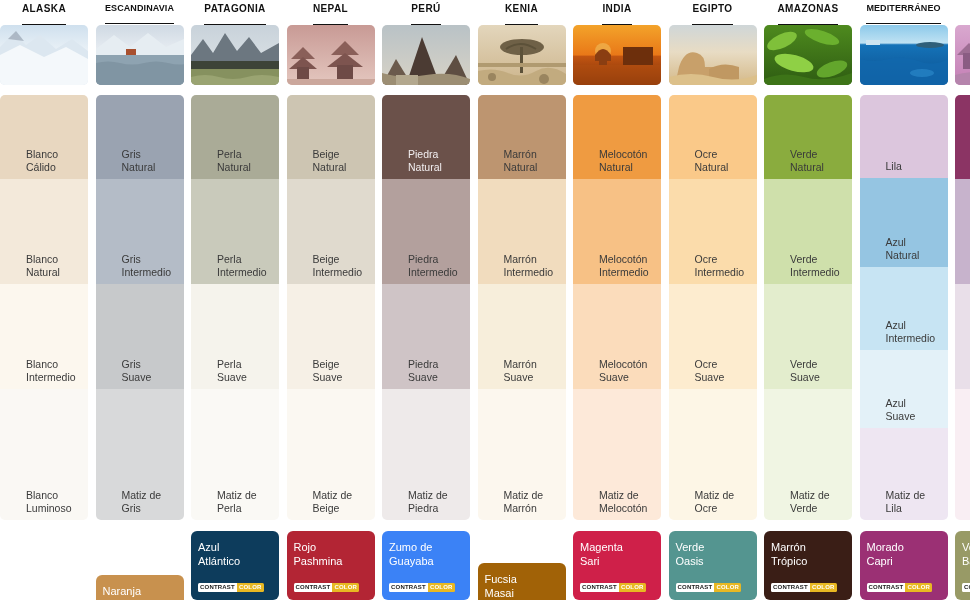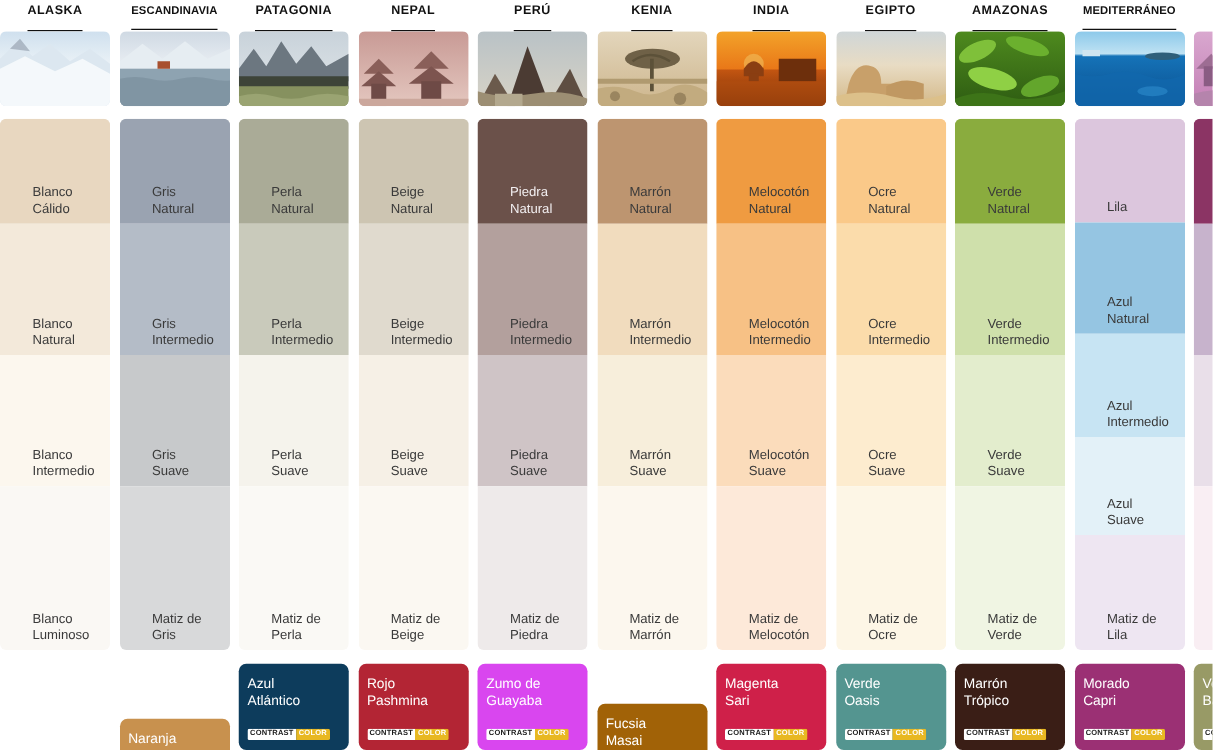--- a/index.html
+++ b/index.html
@@ -313,21 +313,21 @@
         </div>
         <div class="band" style="background: rgb(207, 196, 198); height: 105px;">
           <div class="band-label">Piedra
 Suave</div>
         </div>
         <div class="band" style="background: rgb(238, 234, 234); height: 131px;">
           <div class="band-label">Matiz de
 Piedra</div>
         </div>
       </div>
-      <div class="accent" style="background: #d946ef;">
+      <div class="accent" style="background: #3b82f6;">
         <div class="accent-name">Zumo de
 Guayaba</div>
         <div class="badge">
           <span class="b1">CONTRAST</span>
           <span class="b2">COLOR</span>
         </div>
       </div>
     </div>
     <div class="col" style="left: 477.5px;">
       <div class="col-head"><span>KENIA</span></div>

